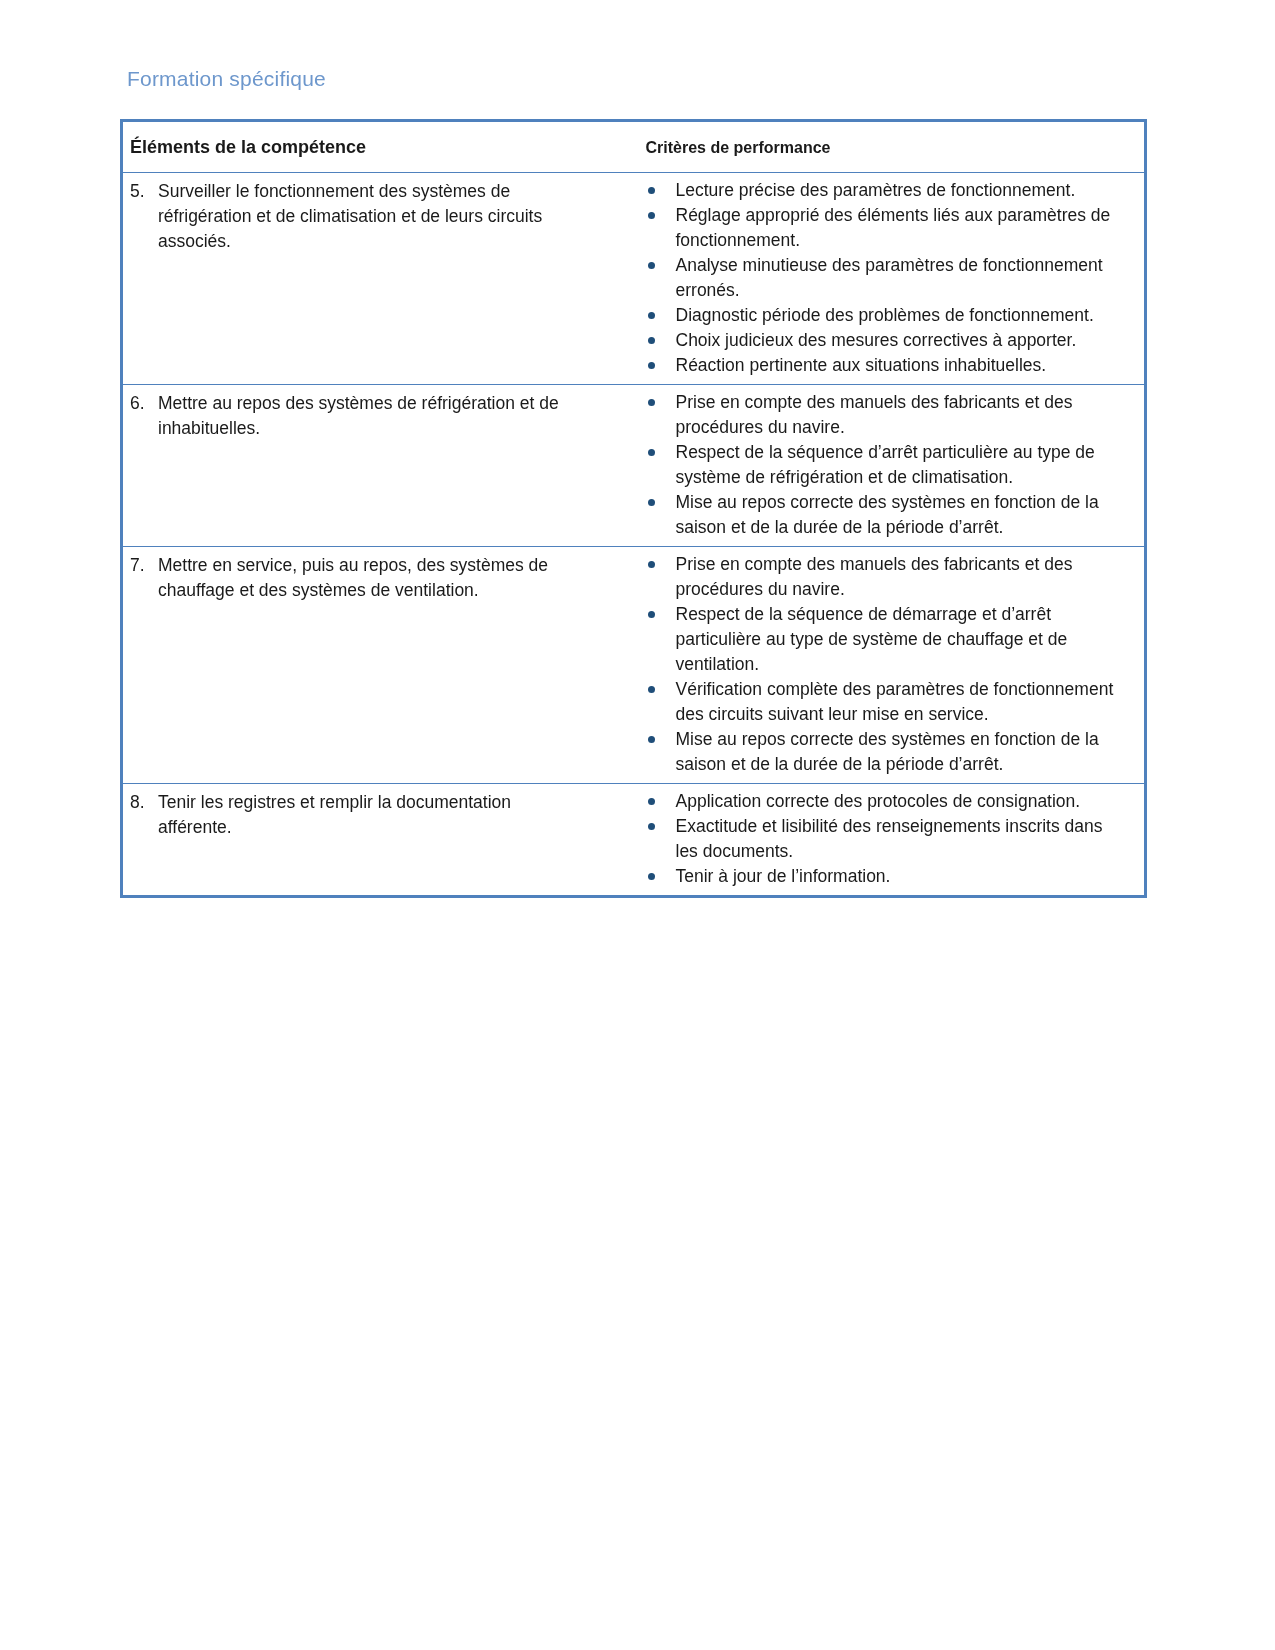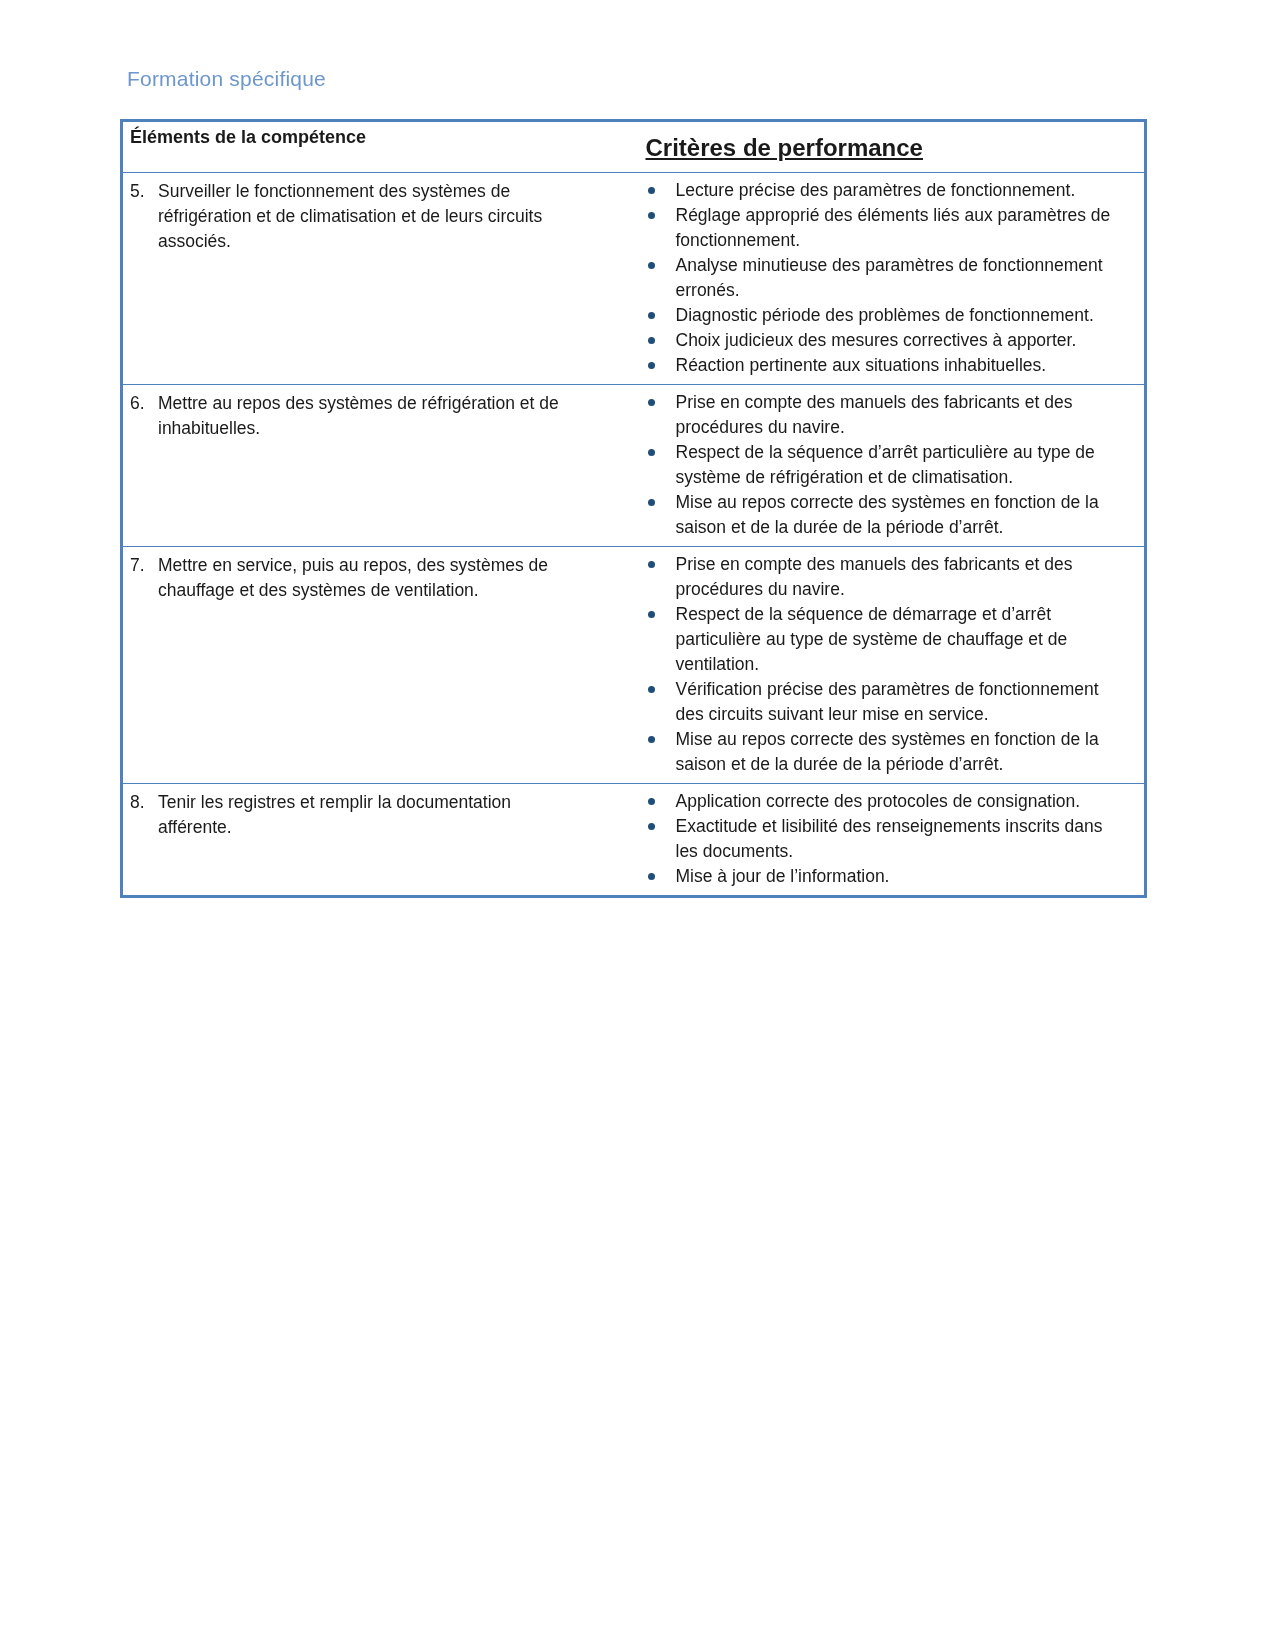--- a/index.html
+++ b/index.html
@@ -46,29 +46,28 @@
     border-bottom: 1px solid var(--table-border-blue);
   }
   table.comp-table tbody tr:last-child { border-bottom: none; }
   th, td {
     vertical-align: top;
     text-align: left;
     font-weight: normal;
   }
   th.col-elements {
     width: 490px;
-    padding: 3px 20px 12px 7px;
+    padding: 13px 20px 12px 7px;
     font-weight: bold;
     font-size: 18px;
   }
   th.col-criteres {
     padding: 13px 10px 12px 34px;
     font-weight: bold;
-    font-size: 24px;
-    text-decoration: underline;
+    font-size: 16px;
   }
   td.element-cell {
     padding: 6px 45px 6px 7px;
   }
   .element-inner { display: flex; }
   .item-number {
     flex: 0 0 28px;
     width: 28px;
   }
   .element-text {
@@ -167,38 +166,38 @@
         <td class="element-cell">
           <div class="element-inner">
             <span class="item-number">7.</span>
             <span class="element-text">Mettre en service, puis au repos, des systèmes de chauffage et des systèmes de ventilation.</span>
           </div>
         </td>
         <td class="criteria-cell">
           <ul class="criteria-list">
             <li><span class="bullet"></span><span>Prise en compte des manuels des fabricants et des procédures du navire.</span></li>
             <li><span class="bullet"></span><span>Respect de la séquence de démarrage et d’arrêt particulière au type de système de chauffage et de ventilation.</span></li>
-            <li><span class="bullet"></span><span>Vérification précise des paramètres de fonctionnement des circuits suivant leur mise en service.</span></li>
+            <li><span class="bullet"></span><span>Vérification complète des paramètres de fonctionnement des circuits suivant leur mise en service.</span></li>
             <li><span class="bullet"></span><span>Mise au repos correcte des systèmes en fonction de la saison et de la durée de la période d’arrêt.</span></li>
           </ul>
         </td>
       </tr>
 
       <tr>
         <td class="element-cell">
           <div class="element-inner">
             <span class="item-number">8.</span>
             <span class="element-text">Tenir les registres et remplir la documentation afférente.</span>
           </div>
         </td>
         <td class="criteria-cell">
           <ul class="criteria-list">
             <li><span class="bullet"></span><span>Application correcte des protocoles de consignation.</span></li>
             <li><span class="bullet"></span><span>Exactitude et lisibilité des renseignements inscrits dans les documents.</span></li>
-            <li><span class="bullet"></span><span>Mise à jour de l’information.</span></li>
+            <li><span class="bullet"></span><span>Tenir à jour de l’information.</span></li>
           </ul>
         </td>
       </tr>
 
     </tbody>
   </table>
 
   <div class="footer-title">Techniques de génie mécanique de marine</div>
 
 

